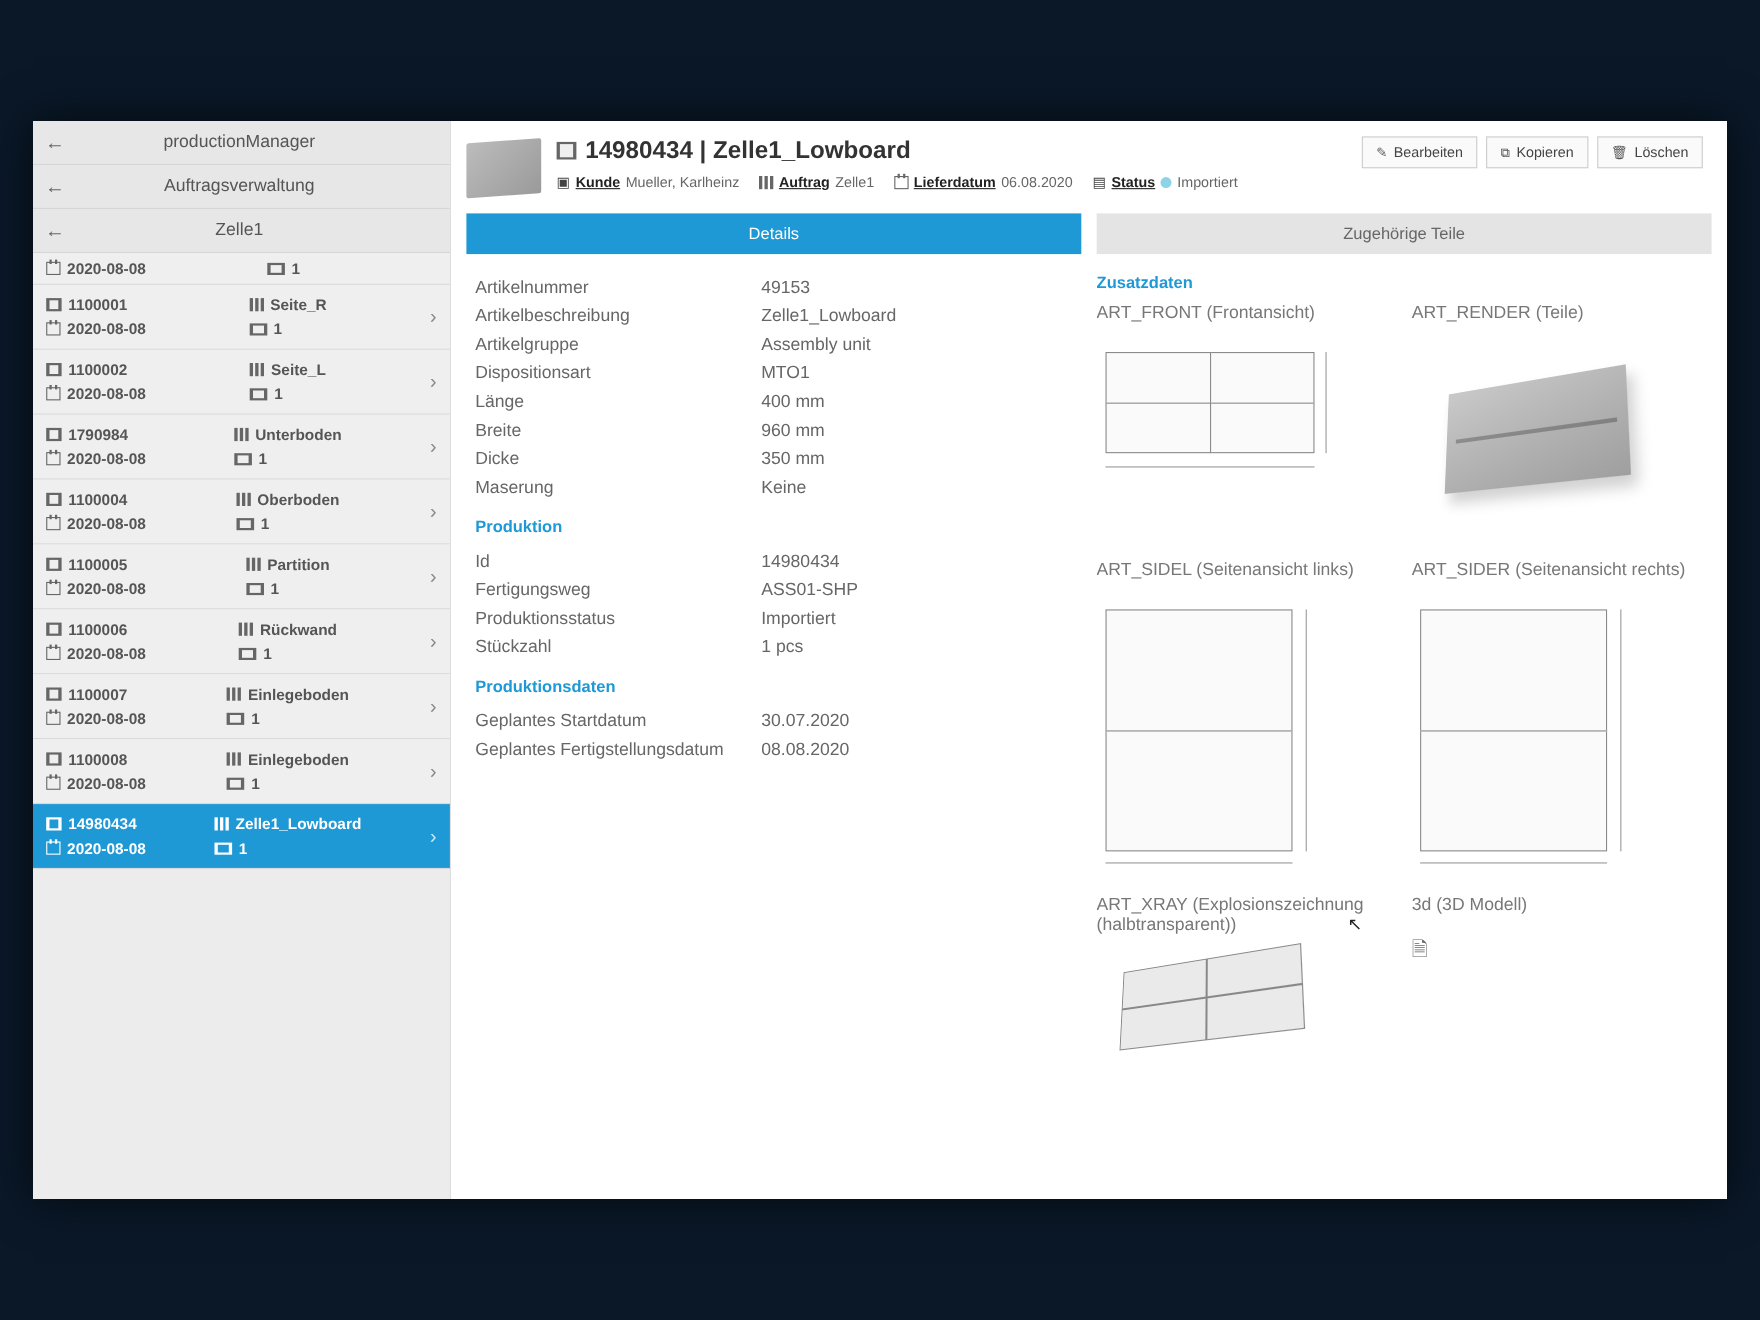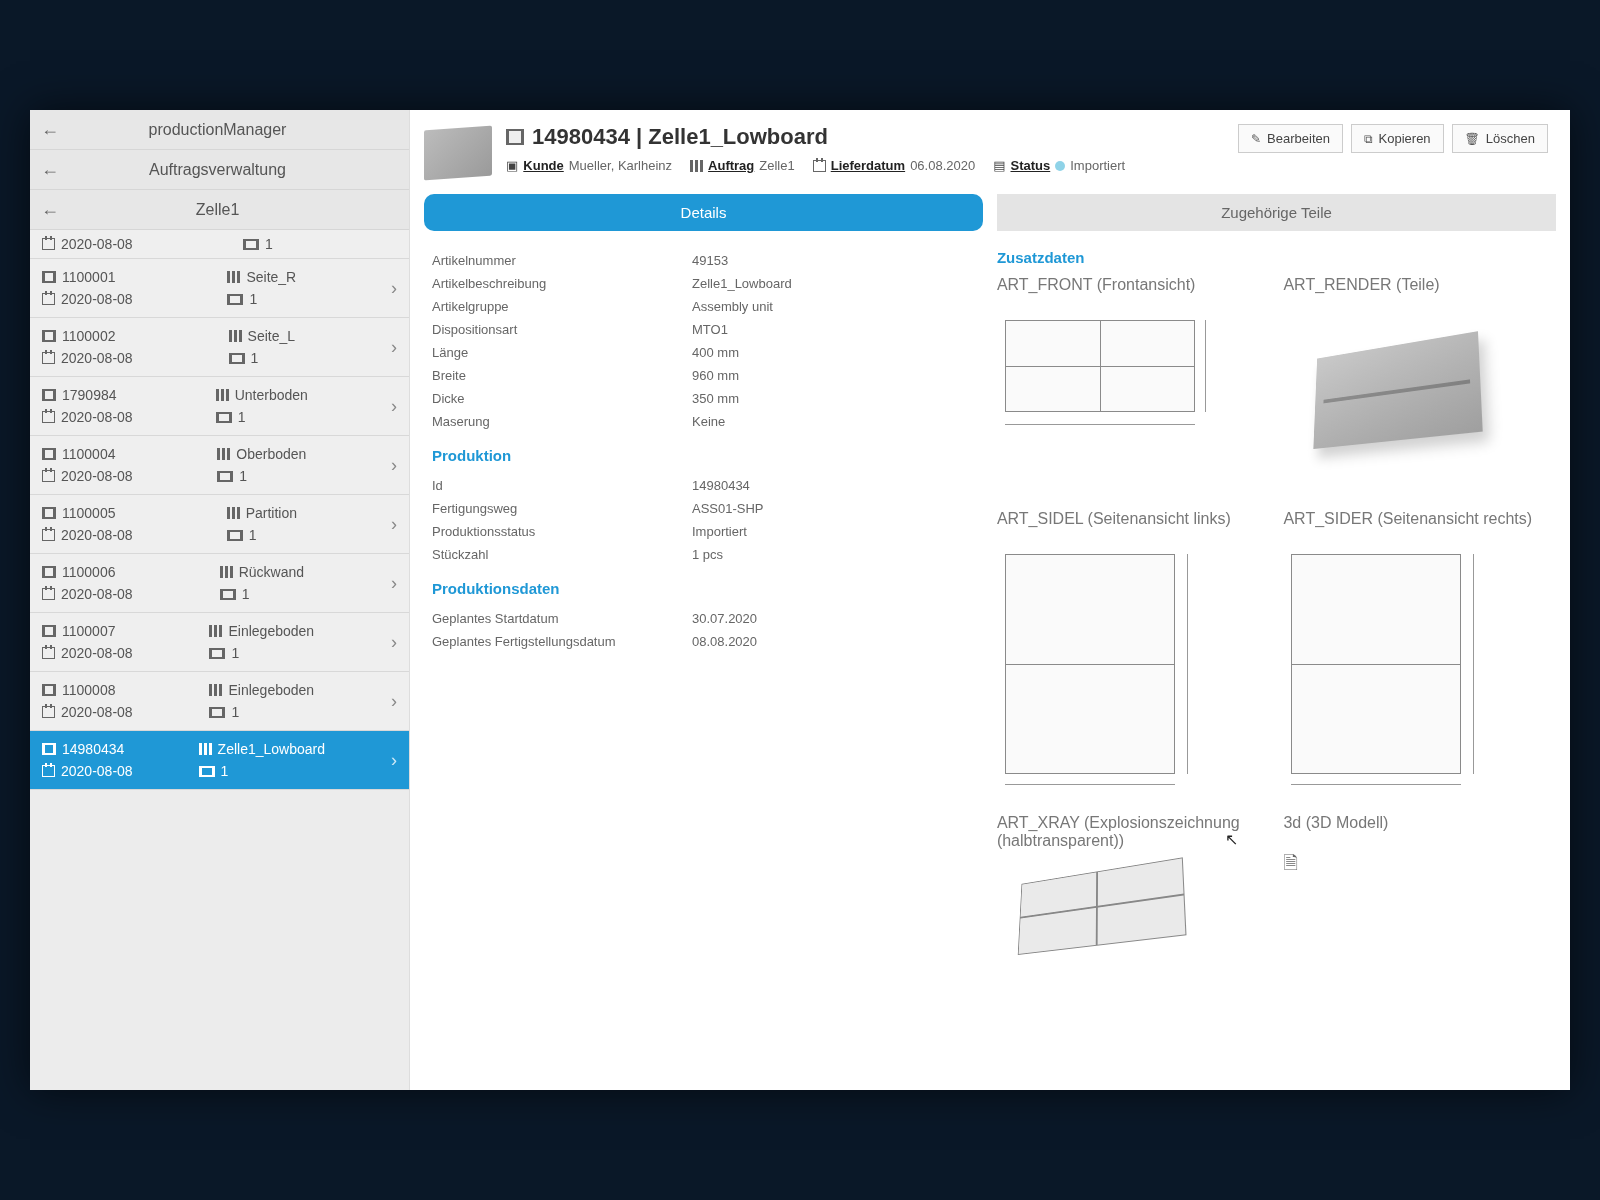--- a/index.html
+++ b/index.html
@@ -65,20 +65,21 @@
   }
   .item.first { padding: 6px 12px; }
   .item.selected {
     background: #1f98d6;
     color: #fff;
   }
   .item .col {
     display: flex;
     flex-direction: column;
     gap: 6px;
+    font-weight: bold;
   }
   .item .row {
     display: flex;
     align-items: center;
     gap: 6px;
   }
   .item .chevron {
     font-size: 18px;
     color: #888;
   }
@@ -174,41 +175,40 @@
     flex: 1;
     text-align: center;
     padding: 10px 0;
     font-size: 15px;
     background: #e4e4e4;
     color: #666;
   }
   .tab.active {
     background: #1f98d6;
     color: #fff;
-    border-radius: 10px;
   }
   .content {
     flex: 1;
     display: flex;
     overflow: hidden;
     padding: 18px 22px 14px 22px;
     gap: 40px;
   }
   .colL { flex: 1; }
   .colR { flex: 1.05; overflow-y: auto; }
   .section-title {
     color: #1f98d6;
     font-weight: bold;
     font-size: 15px;
     margin: 14px 0 10px 0;
   }
   .section-title:first-child { margin-top: 0; }
   .kv {
     display: flex;
-    font-size: 13px;
+    font-size: 16px;
     color: #666;
     padding: 4px 0;
   }
   .kv .k { width: 260px; }
   .kv .v { flex: 1; color: #666; }
   .views {
     display: grid;
     grid-template-columns: 1fr 1fr;
     gap: 18px 22px;
   }

